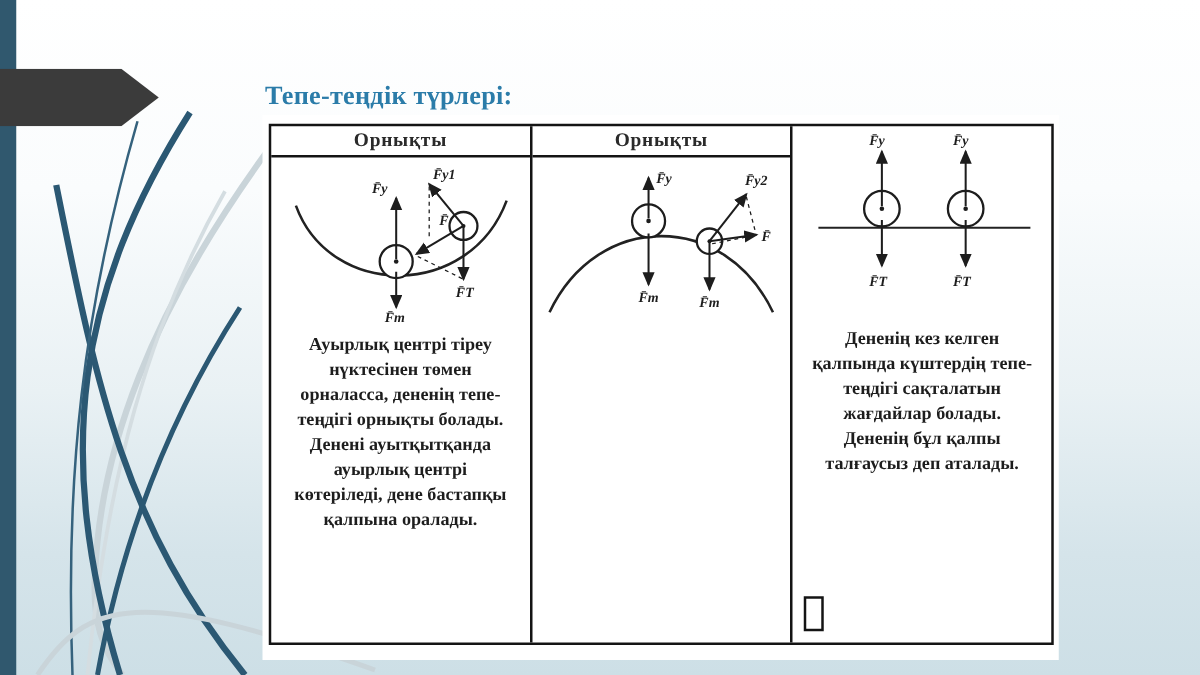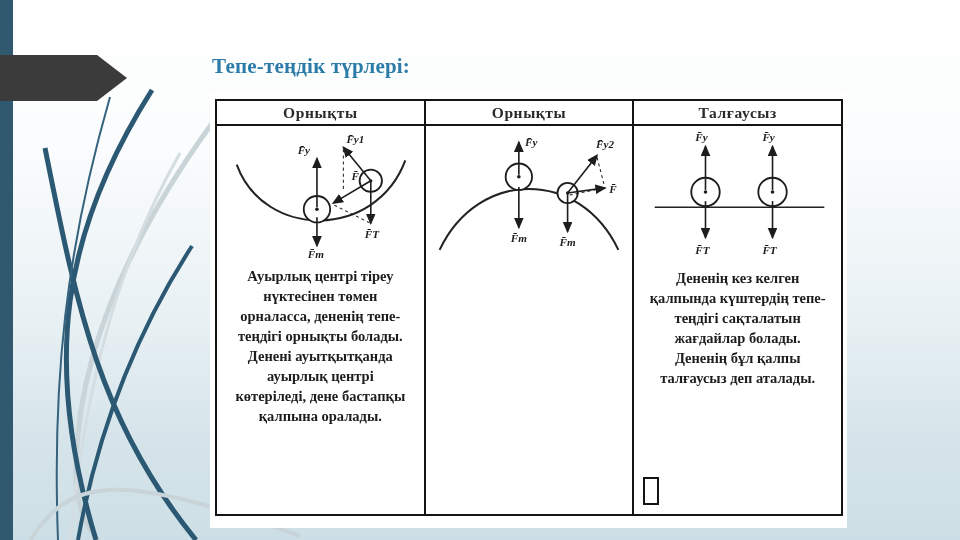--- a/index.html
+++ b/index.html
@@ -5,42 +5,42 @@
   html,body{margin:0;padding:0;background:#9fb6c0;}
   .slide{
     position:relative;width:960px;height:540px;overflow:hidden;
     background:linear-gradient(180deg,#ffffff 0%,#fafcfd 28%,#e9f1f4 58%,#d5e4ea 82%,#cddfe6 100%);
     font-family:"Liberation Serif",serif;
   }
   .left-bar{position:absolute;left:0;top:0;width:13px;height:540px;background:#30586e;}
   .decor-svg{position:absolute;left:0;top:0;}
   .fwd-arrow{position:absolute;left:0;top:55px;width:128px;height:46px;}
   .slide-title{
-    position:absolute;left:212px;top:54px;
+    position:absolute;left:212px;top:64px;
     font-size:21px;font-weight:bold;color:#2b7ca9;letter-spacing:.2px;
   }
   .scan-panel{position:absolute;left:210px;top:92px;width:637px;height:436px;background:#ffffff;}
   .eq-table{
     position:absolute;left:215px;top:99px;width:628px;height:417px;
     border:2px solid #141414;display:flex;background:#fff;box-sizing:border-box;
   }
   .eq-col{flex:1 1 0;display:flex;flex-direction:column;box-sizing:border-box;min-width:0;}
   .eq-col.sep{border-right:2px solid #141414;}
   .eq-header{
     flex:0 0 auto;height:23px;border-bottom:2px solid #141414;
     display:flex;align-items:center;justify-content:center;
     font-weight:bold;font-size:15.5px;color:#2a2a2a;letter-spacing:.6px;
   }
   .eq-body{flex:1 1 auto;display:flex;flex-direction:column;align-items:center;}
   .diagram{flex:0 0 auto;display:block;margin-top:4px;}
   .desc{
     font-weight:bold;font-size:14.5px;line-height:1.38;color:#1d1d1d;
     text-align:center;padding:0 15px;margin-top:6px;
   }
-  .desc.neutral{margin-top:8px;}
+  .desc.neutral{margin-top:26px;}
   .tofu-box{position:absolute;left:643px;top:477px;width:12px;height:24px;border:2px solid #141414;background:#fff;}
   .dia-label{font-family:"Liberation Serif",serif;font-style:italic;font-weight:bold;font-size:11px;fill:#1d1d1d;}
 </style>
 </head>
 <body>
 
 <div class="slide">
 
   <svg class="decor-svg" width="400" height="540" viewBox="0 0 400 540" aria-hidden="true">
     <path d="M213,122 C120,250 80,360 76,460 C74,498 82,520 98,540" fill="none" stroke="#c9d4d9" stroke-width="5"></path>
@@ -117,21 +117,20 @@
           <text class="dia-label" x="96" y="16">F̄у</text>
           <text class="dia-label" x="82" y="110">F̄т</text>
           <text class="dia-label" x="166" y="18">F̄у2</text>
           <text class="dia-label" x="179" y="62">F̄</text>
           <text class="dia-label" x="130" y="114">F̄т</text>
         </svg>
       </div>
     </div>
 
     <div class="eq-col">
-      <div class="eq-header">Талғаусыз</div>
       <div class="eq-body">
         <svg class="diagram" width="204" height="130" viewBox="0 0 200 128">
           <defs>
             <marker id="ah3" markerWidth="8" markerHeight="8" refX="6" refY="3" orient="auto">
               <path d="M0,0 L7,3 L0,6 Z" fill="#1d1d1d"></path>
             </marker>
           </defs>
           <line x1="18" y1="76" x2="185" y2="76" stroke="#222" stroke-width="1.6"></line>
           <circle cx="68" cy="61" r="14" fill="#fff" stroke="#1d1d1d" stroke-width="1.8"></circle>
           <circle cx="68" cy="61" r="1.8" fill="#1d1d1d"></circle>

